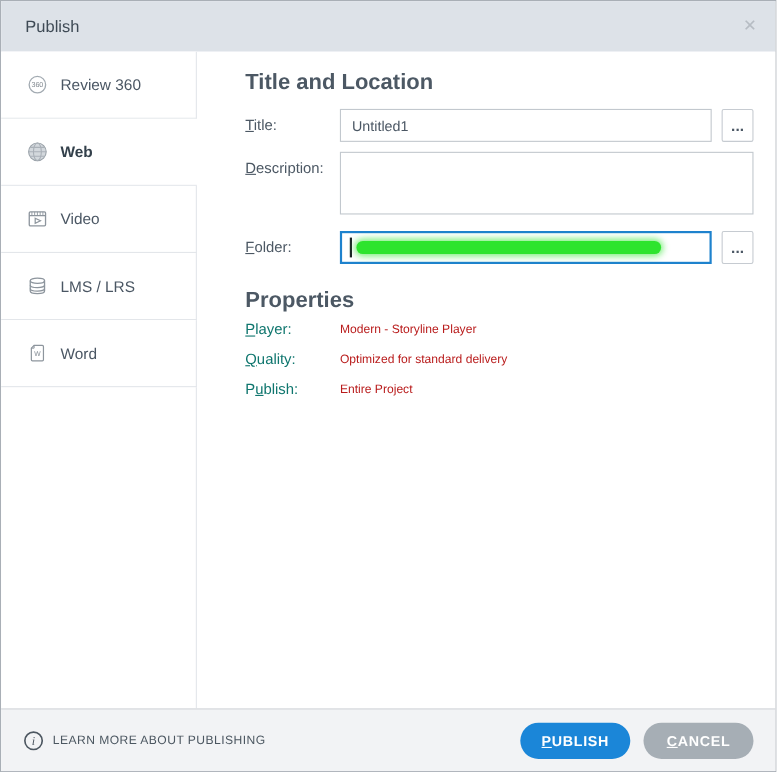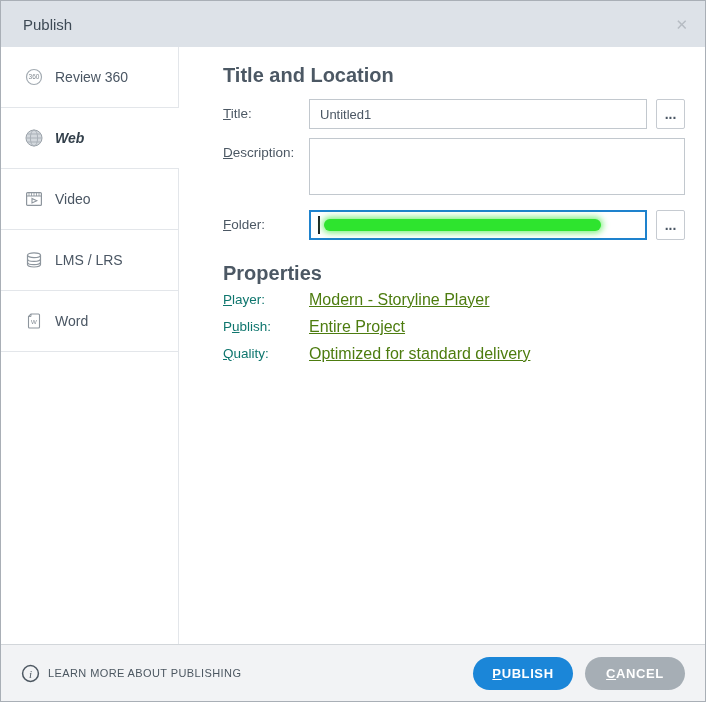--- a/index.html
+++ b/index.html
@@ -14,21 +14,21 @@
 
   
   .body { position:absolute; top:46px; left:0; right:0; bottom:57px; display:flex; background:#fff; }
 
   
   .sidebar { width:178px; display:flex; flex-direction:column; flex-shrink:0; }
   .tab { height:61px; display:flex; align-items:center; gap:11px; padding-left:23px;
          border-bottom:1px solid #e3e6ea; border-right:1px solid #e3e6ea; background:#fff; cursor:pointer; }
   .tab .tlabel { font-size:14px; color:#4a5663; }
   .tab.selected { border-right:none; }
-  .tab.selected .tlabel { font-weight:700; color:#33404b;font-style:italic; }
+  .tab.selected .tlabel { font-weight:700; color:#33404b; }
   .sidebar-filler { flex:1; border-right:1px solid #e3e6ea; }
   .ticon { width:20px; height:20px; display:inline-flex; flex-shrink:0; }
 
   
   .content { flex:1; padding:20px 21px 0 44px; }
   .section-h { font-size:20px; font-weight:700; color:#4c5864; height:16px; line-height:16px; margin-bottom:16px; }
 
   .field-row { display:flex; margin-bottom:9px; }
   .field-label { width:86px; flex-shrink:0; padding-top:7px; font-size:13.5px; color:#4c5864; }
   .mn { text-decoration:underline; }
@@ -43,21 +43,21 @@
 
   .folder-wrap { position:relative; width:338px; height:30px; border:2px solid #1e82cd; background:#fff; }
   .caret { position:absolute; left:7px; top:4px; width:2px; height:18px; background:#1d2226; }
   .redaction { position:absolute; left:13px; top:50%; transform:translateY(-50%); width:277px; height:12px;
                border-radius:7px; background:#2ee42e; box-shadow:0 0 6px 2px rgba(58,230,58,.65); filter:blur(.5px); }
 
   .props { margin-top:25px; }
   .props .section-h { margin-bottom:9px; }
   .prop-row { display:flex; margin-bottom:7px; line-height:20px; }
   .prop-label { width:86px; flex-shrink:0; font-size:13.5px; color:#0f766e; }
-  .prop-value { font-size:16px; color:#4d7c0f;text-decoration:underline; }
+  .prop-value { font-size:11px; color:#b91c1c; }
 
   
   .footer { position:absolute; left:0; right:0; bottom:0; height:57px; background:#f2f3f5;
             border-top:1px solid #d2d6da; display:flex; align-items:center; padding:0 20px; }
   .learn { display:flex; align-items:center; gap:8px; cursor:pointer; }
   .learn-text { font-size:11px; letter-spacing:.4px; color:#4c5761; }
   .btns { margin-left:auto; display:flex; gap:12px; }
   .btn { height:33px; min-width:100px; border:none; border-radius:17px; color:#fff; font-family:inherit;
          font-size:13px; font-weight:600; letter-spacing:.6px; cursor:pointer; padding:0 18px; }
   .btn-publish { background:#1b86d8; }
@@ -160,26 +160,26 @@
       </div>
 
       <div class="props">
         <h2 class="section-h">Properties</h2>
 
         <div class="prop-row">
           <span class="prop-label"><span></span><span class="mn">P</span><span>layer:</span></span>
           <span class="prop-value">Modern - Storyline Player</span>
         </div>
         <div class="prop-row">
+          <span class="prop-label"><span></span><span class="mn">Q</span><span>uality:</span></span>
+          <span class="prop-value">Optimized for standard delivery</span>
+        </div>
+        <div class="prop-row">
           <span class="prop-label"><span>P</span><span class="mn">u</span><span>blish:</span></span>
           <span class="prop-value">Entire Project</span>
-        </div>
-        <div class="prop-row">
-          <span class="prop-label"><span></span><span class="mn">Q</span><span>uality:</span></span>
-          <span class="prop-value">Optimized for standard delivery</span>
         </div>
       </div>
     </main>
   </div>
 
   <footer class="footer">
     <div class="learn">
       <span class="ticon" style="width:19px;height:19px;">
         <svg width="19" height="19" viewBox="0 0 19 19">
             <circle cx="9.5" cy="9.5" r="7.9" fill="none" stroke="#4d5761" stroke-width="1.5"></circle>

